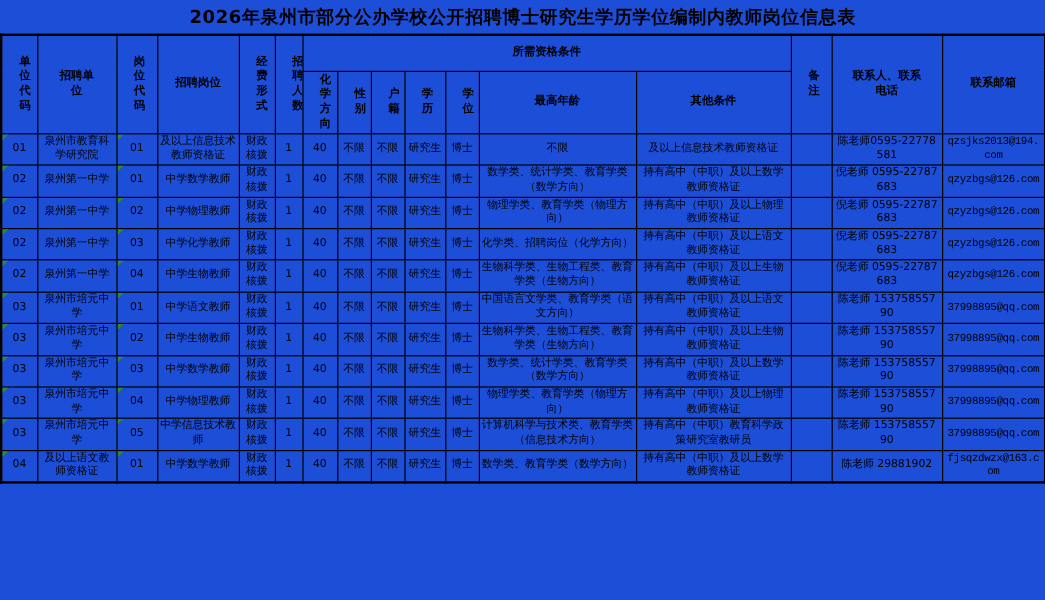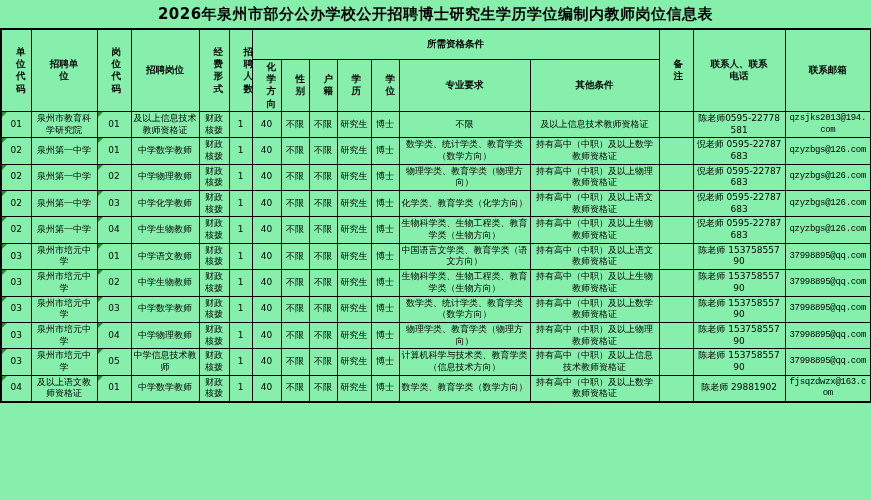--- a/index.html
+++ b/index.html
@@ -1,17 +1,17 @@
 <!DOCTYPE html>
 <html><head>
 <meta charset="utf-8">
 <style>
   html,body{margin:0;padding:0;background:#fff;}
   .page{
-    width:871px;height:500px;overflow:hidden;background:#86efac;
+    width:871px;height:500px;overflow:hidden;background:#1d4ed8;
     font-family:"DejaVu Sans","Liberation Sans",sans-serif;color:#000;
     box-sizing:border-box;position:relative;
   }
   .title{
     height:28px;line-height:28px;text-align:center;
     font-size:15px;font-weight:bold;letter-spacing:.5px;white-space:nowrap;
   }
   table.grid{
     width:871px;border-collapse:collapse;table-layout:fixed;
     border:2px solid #000;
@@ -73,21 +73,21 @@
         <th rowspan="2">备注</th>
         <th rowspan="2">联系人、联系电话</th>
         <th rowspan="2">联系邮箱</th>
       </tr>
       <tr class="h2">
         <th>化学方向</th>
         <th>性别</th>
         <th>户籍</th>
         <th>学历</th>
         <th>学位</th>
-        <th>专业要求</th>
+        <th>最高年龄</th>
         <th>其他条件</th>
       </tr>
     </thead>
     <tbody>
         <tr>
           <td class="c-unit_code"><span class="tri" style="border-top-color: rgb(46, 139, 46);"></span><span>01</span></td>
           <td class="c-unit"><span>泉州市教育科学研究院</span></td>
           <td class="c-post_code"><span class="tri" style="border-top-color: rgb(46, 139, 46);"></span><span>01</span></td>
           <td class="c-post"><span>及以上信息技术教师资格证</span></td>
           <td class="c-funding"><span>财政核拨</span></td>
@@ -144,21 +144,21 @@
           <td class="c-unit"><span>泉州第一中学</span></td>
           <td class="c-post_code"><span class="tri" style="border-top-color: rgb(46, 139, 46);"></span><span>03</span></td>
           <td class="c-post"><span>中学化学教师</span></td>
           <td class="c-funding"><span>财政核拨</span></td>
           <td class="c-count"><span>1</span></td>
           <td class="c-max_age"><span>40</span></td>
           <td class="c-gender"><span>不限</span></td>
           <td class="c-hukou"><span>不限</span></td>
           <td class="c-education"><span>研究生</span></td>
           <td class="c-degree"><span>博士</span></td>
-          <td class="c-major"><span>化学类、教育学类（化学方向）</span></td>
+          <td class="c-major"><span>化学类、招聘岗位（化学方向）</span></td>
           <td class="c-other"><span>持有高中（中职）及以上语文教师资格证</span></td>
           <td class="c-note"><span></span></td>
           <td class="c-contact"><span>倪老师 0595-22787683</span></td>
           <td class="c-email"><span>qzyzbgs@126.com</span></td>
         </tr>
         <tr>
           <td class="c-unit_code"><span class="tri" style="border-top-color: rgb(46, 139, 46);"></span><span>02</span></td>
           <td class="c-unit"><span>泉州第一中学</span></td>
           <td class="c-post_code"><span class="tri" style="border-top-color: rgb(46, 139, 46);"></span><span>04</span></td>
           <td class="c-post"><span>中学生物教师</span></td>
@@ -253,21 +253,21 @@
           <td class="c-post_code"><span class="tri" style="border-top-color: rgb(46, 139, 46);"></span><span>05</span></td>
           <td class="c-post"><span>中学信息技术教师</span></td>
           <td class="c-funding"><span>财政核拨</span></td>
           <td class="c-count"><span>1</span></td>
           <td class="c-max_age"><span>40</span></td>
           <td class="c-gender"><span>不限</span></td>
           <td class="c-hukou"><span>不限</span></td>
           <td class="c-education"><span>研究生</span></td>
           <td class="c-degree"><span>博士</span></td>
           <td class="c-major"><span>计算机科学与技术类、教育学类（信息技术方向）</span></td>
-          <td class="c-other"><span>持有高中（中职）及以上信息技术教师资格证</span></td>
+          <td class="c-other"><span>持有高中（中职）教育科学政策研究室教研员</span></td>
           <td class="c-note"><span></span></td>
           <td class="c-contact"><span>陈老师 15375855790</span></td>
           <td class="c-email"><span>37998895@qq.com</span></td>
         </tr>
         <tr>
           <td class="c-unit_code"><span class="tri" style="border-top-color: rgb(46, 139, 46);"></span><span>04</span></td>
           <td class="c-unit"><span>及以上语文教师资格证</span></td>
           <td class="c-post_code"><span class="tri" style="border-top-color: rgb(46, 139, 46);"></span><span>01</span></td>
           <td class="c-post"><span>中学数学教师</span></td>
           <td class="c-funding"><span>财政核拨</span></td>

